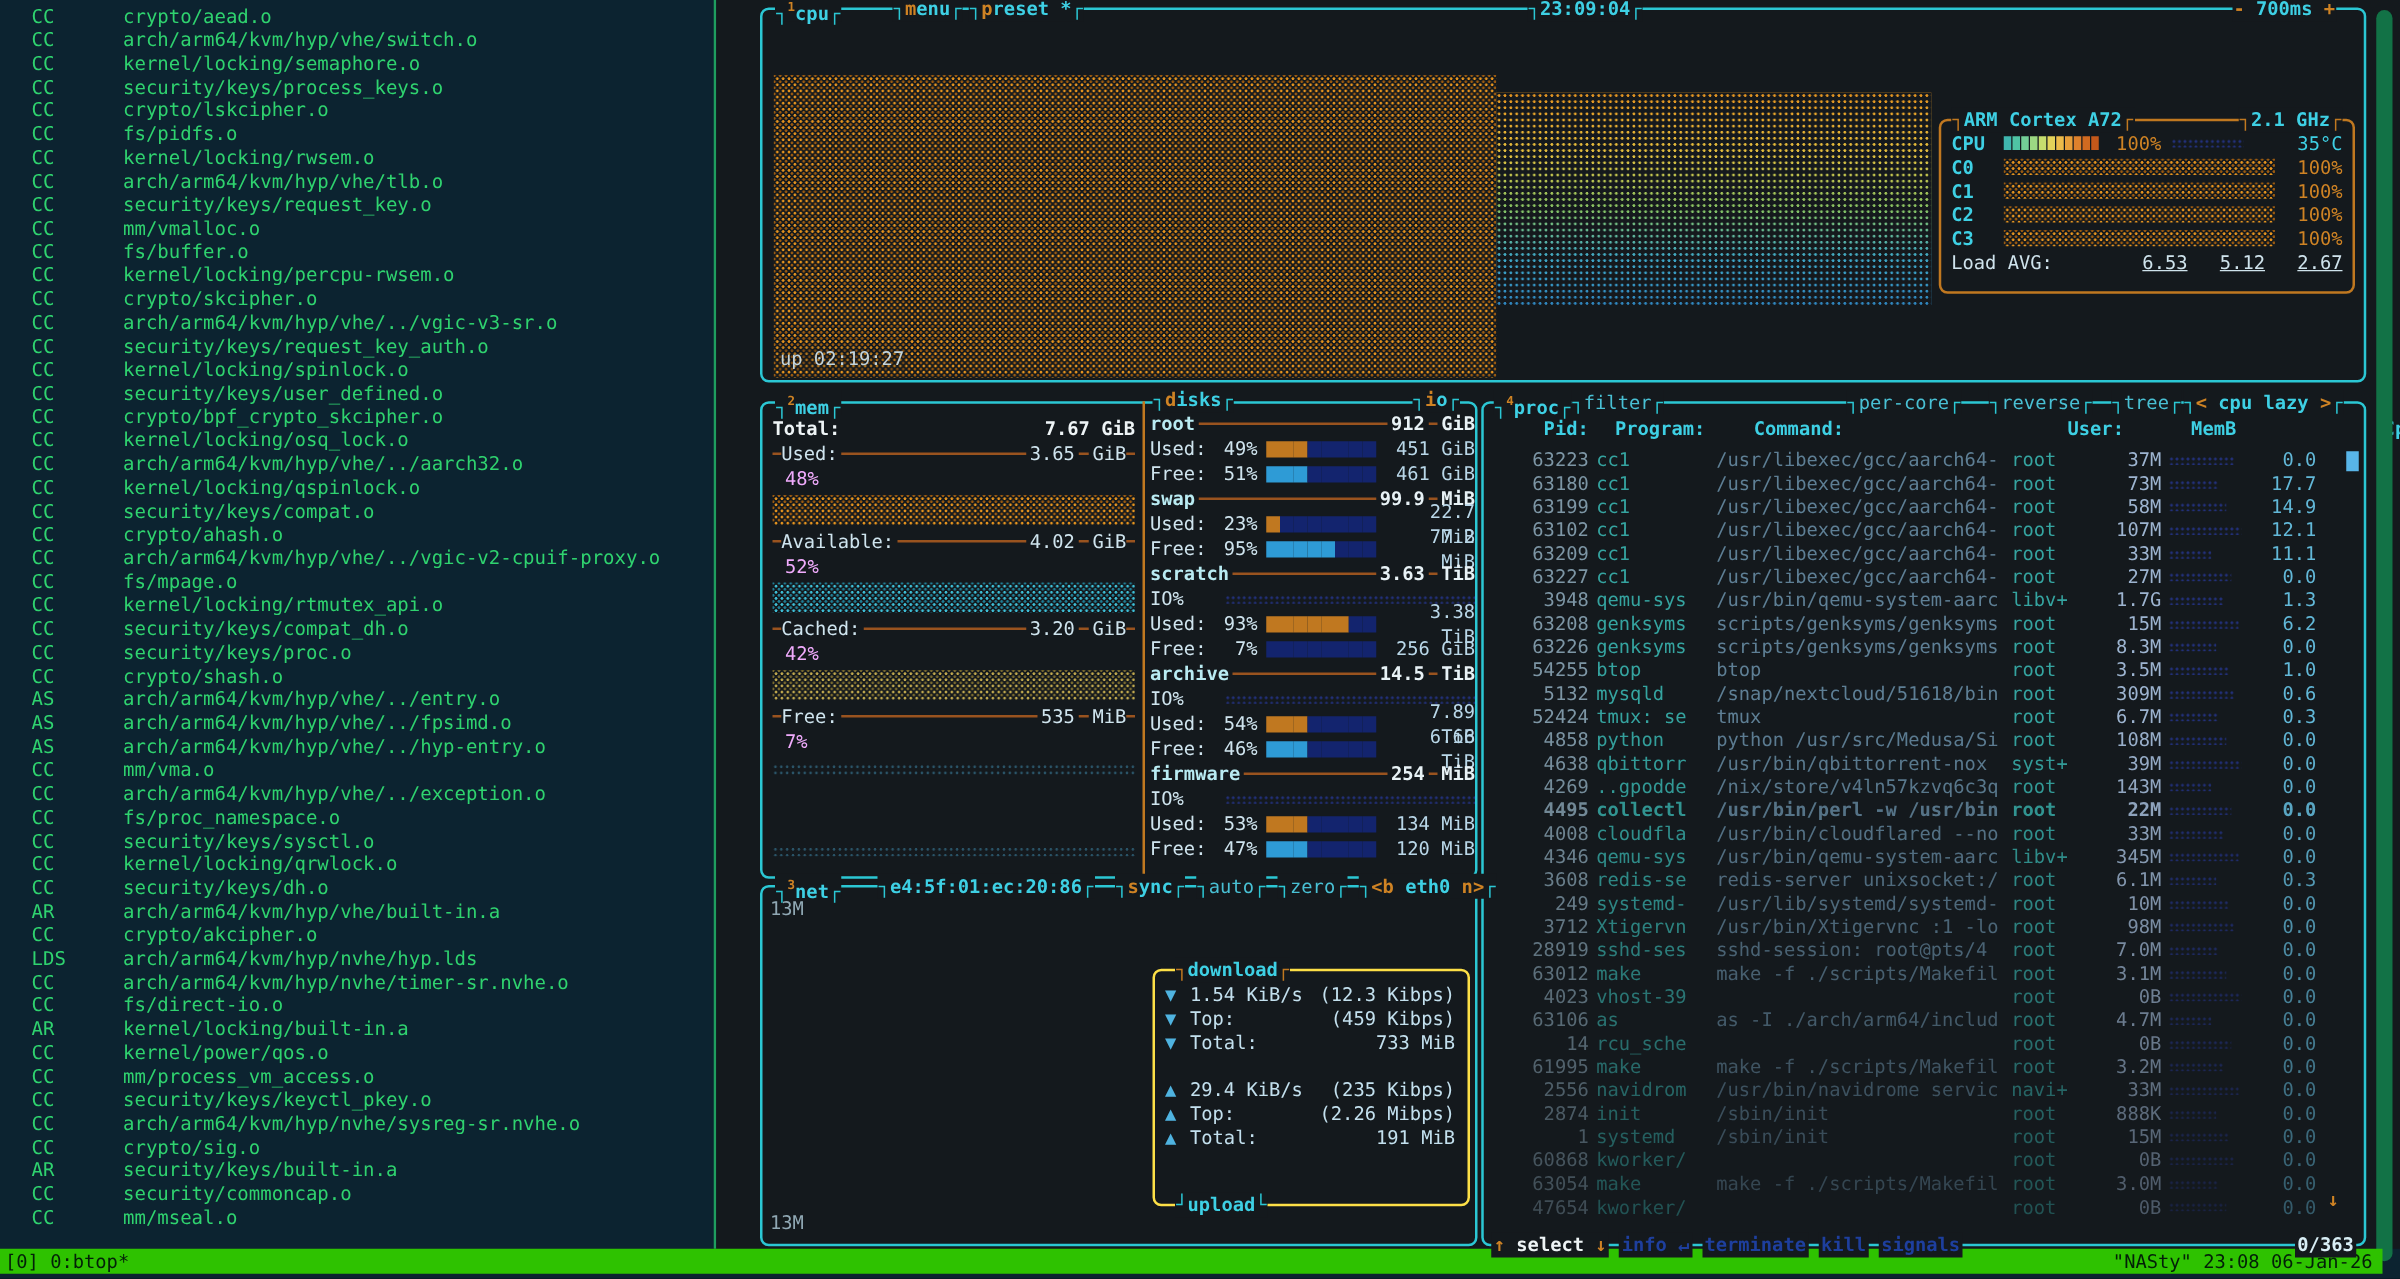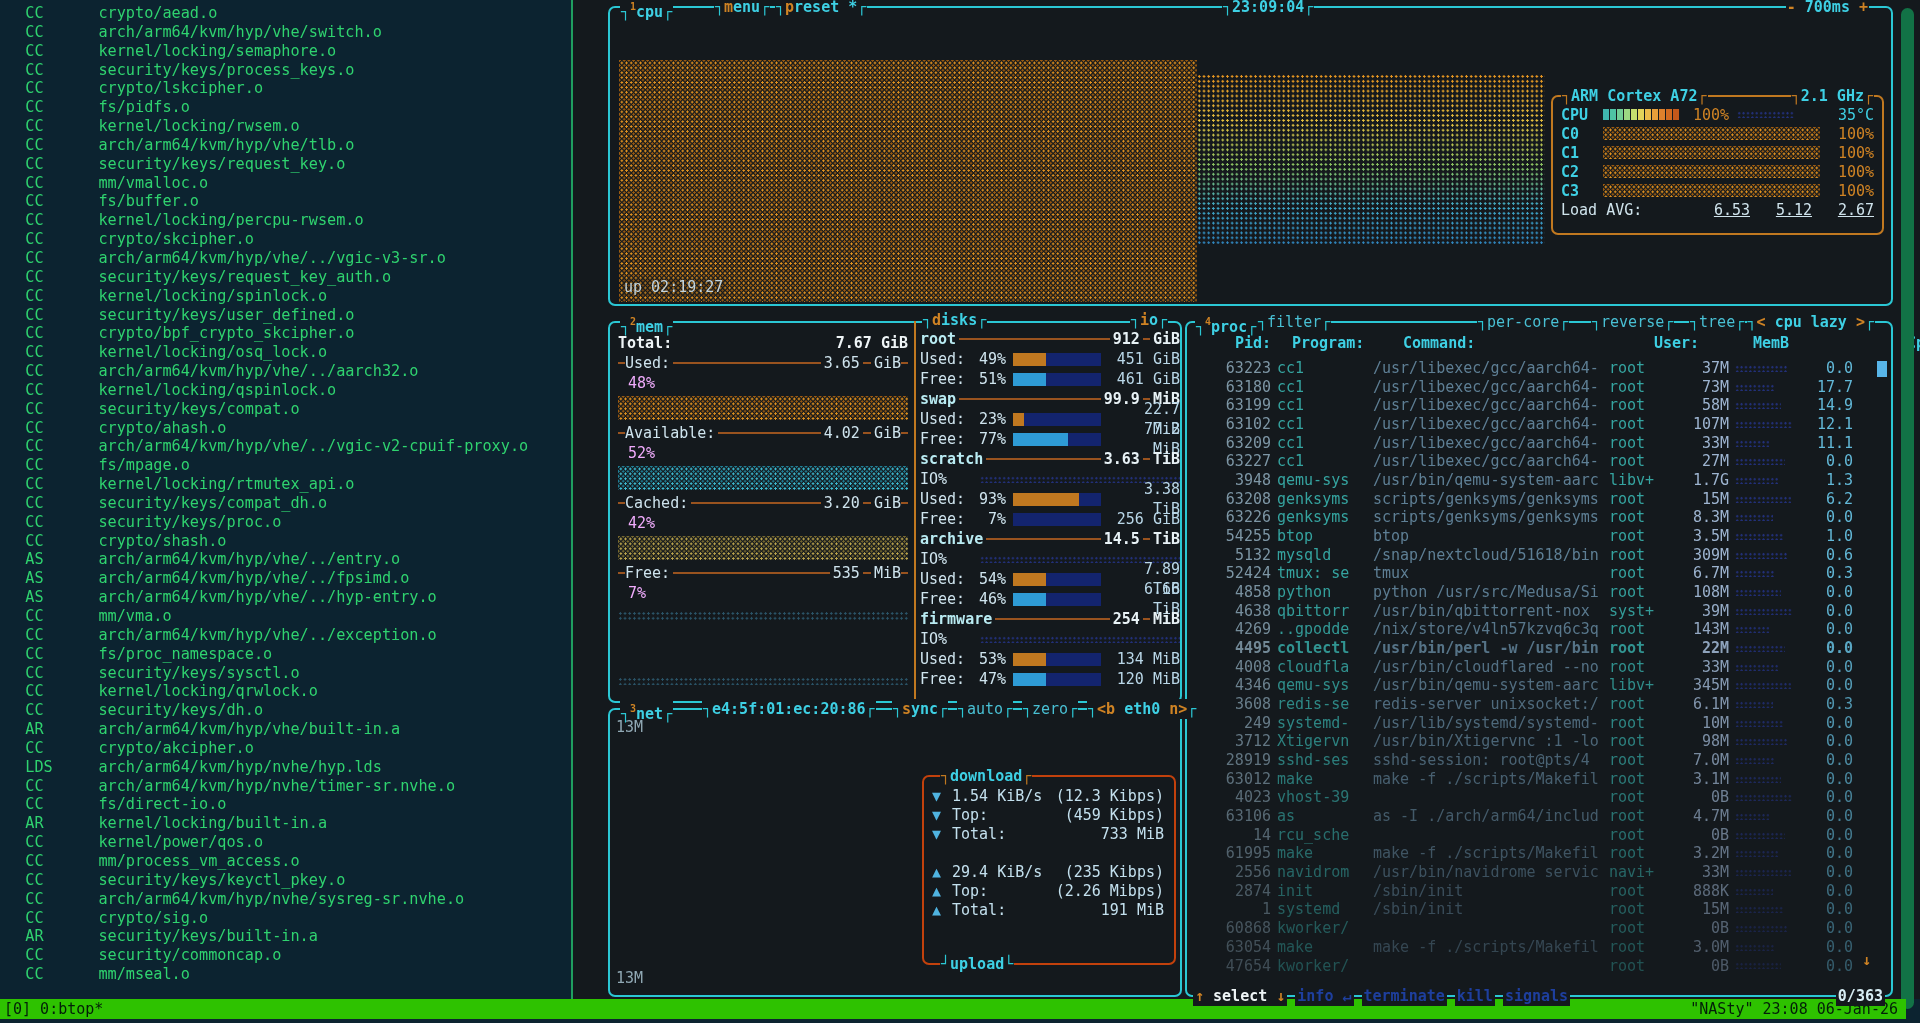--- a/index.html
+++ b/index.html
@@ -96,21 +96,21 @@
   .dlabel { width:52px; color:#cfe4ee; }
   .dpct { width:34px; text-align:right; color:#cfe4ee; }
   .dmeter { display:flex; margin:0 7px; }
   .dmeter span { width:11px; height:13px; }
   .dval { flex:1; text-align:right; color:#b9d7e8; }
   .diodots { flex:1; height:7px; margin-left:8px; }
   
   #net-box { left:608px; top:708px; width:574px; height:289px; }
   .nscale { position:absolute; left:6px; color:#90a8b4; }
   #netio-box { position:absolute; left:312px; top:65px; width:254px; height:190px;
-               border:2px solid #c2410c; border-radius:7px; background:#14191d; padding:10px 10px 0 8px; }
+               border:2px solid #fde047; border-radius:7px; background:#14191d; padding:10px 10px 0 8px; }
   .nrow { display:flex; height:19px; line-height:19px; align-items:center; color:#c3e0ee; }
   .nrow .narrow { width:20px; color:#4fb3e0; }
   .nrow .nb { margin-left:auto; }
   .ngap { height:19px; }
   
   #proc-box { left:1185px; top:321px; width:708px; height:676px; }
   .pgrid { display:grid; grid-template-columns:78px 90px 230px 54px 60px 64px 48px 14px; column-gap:6px;
            padding:0 6px; align-items:center; }
   #proc-cols { position:absolute; left:0; right:0; top:10px; height:20px; color:#3ed0e4; font-weight:bold;gap:21px; }
   #proc-cols div { white-space:pre; }
@@ -375,21 +375,21 @@
               <span style="background: rgb(19, 36, 110);"></span>
               <span style="background: rgb(19, 36, 110);"></span>
               <span style="background: rgb(19, 36, 110);"></span>
               <span style="background: rgb(19, 36, 110);"></span>
               <span style="background: rgb(19, 36, 110);"></span>
             </span>
             <span class="dval">22.7 MiB</span>
           </div>
           <div class="drow">
             <span class="dlabel">Free:</span>
-            <span class="dpct">77%</span>
+            <span class="dpct">95%</span>
             <span class="dmeter">
               <span style="background: rgb(46, 155, 214);"></span>
               <span style="background: rgb(46, 155, 214);"></span>
               <span style="background: rgb(46, 155, 214);"></span>
               <span style="background: rgb(46, 155, 214);"></span>
               <span style="background: rgb(46, 155, 214);"></span>
               <span style="background: rgb(19, 36, 110);"></span>
               <span style="background: rgb(19, 36, 110);"></span>
               <span style="background: rgb(19, 36, 110);"></span>
             </span>

